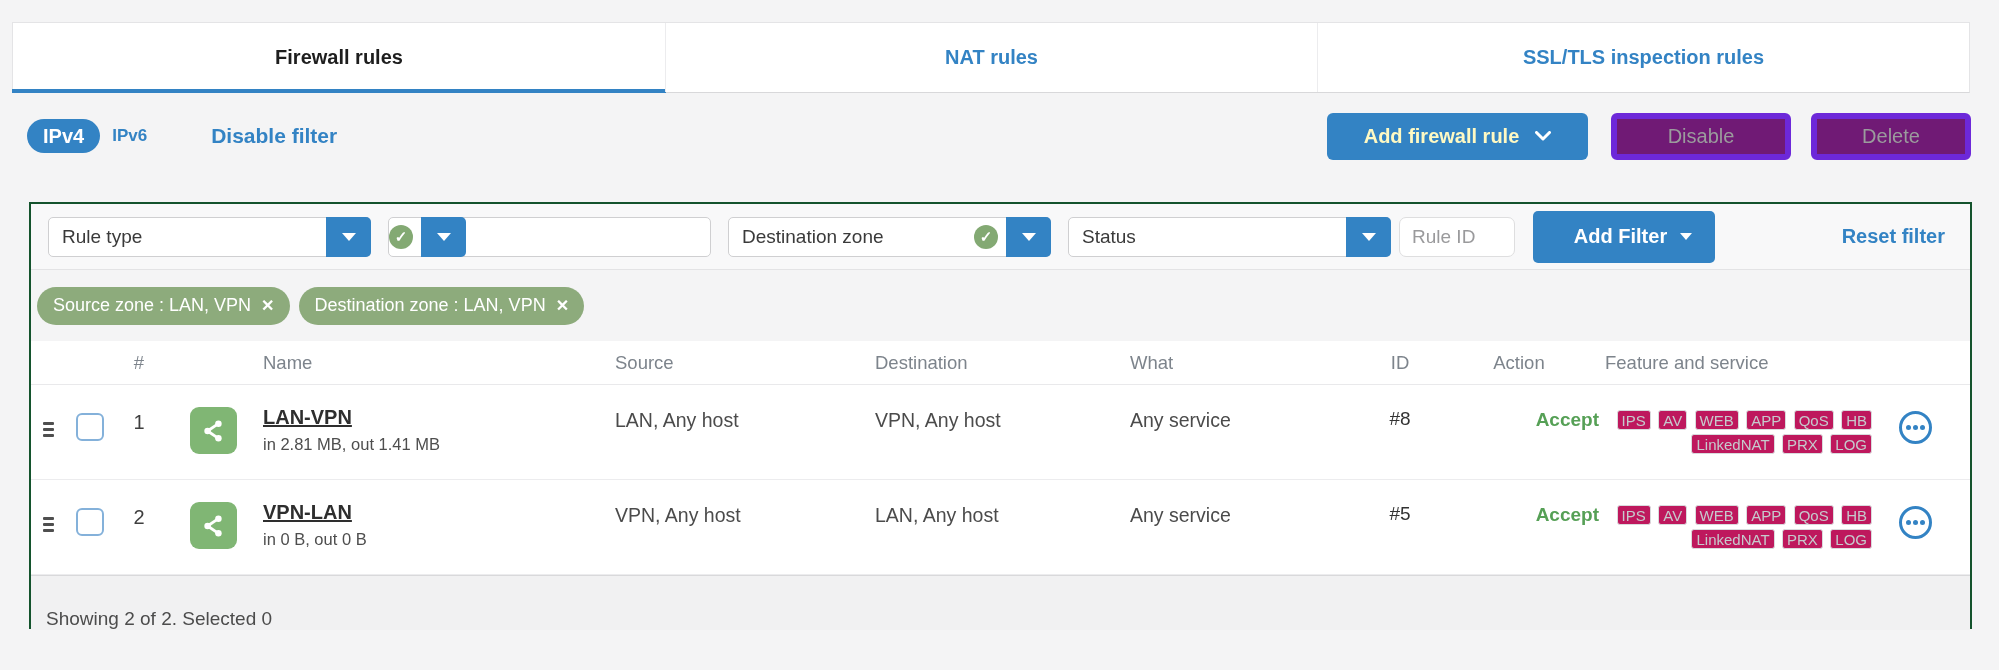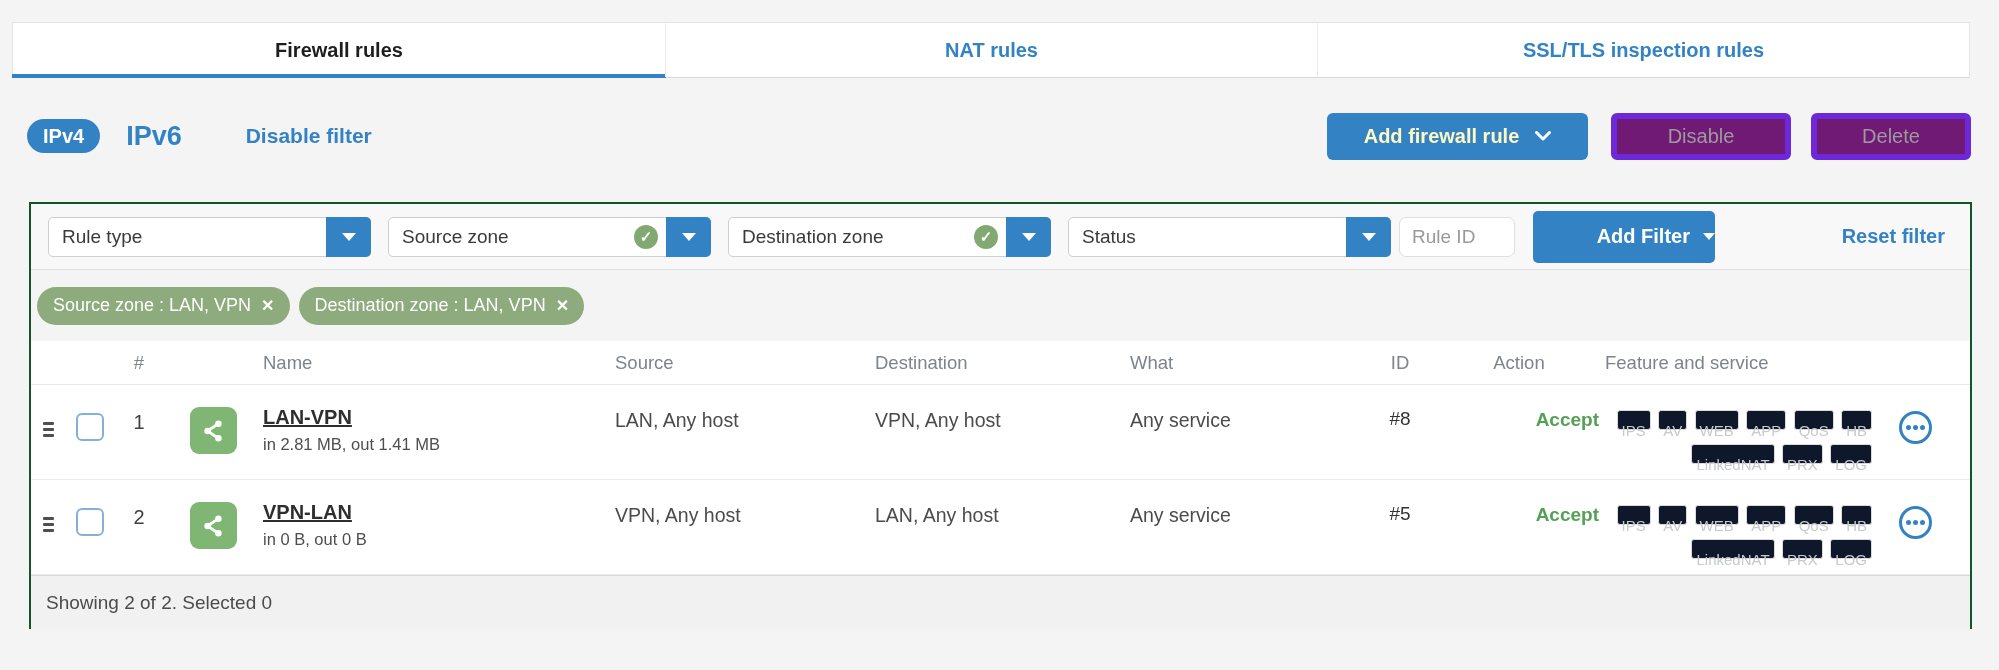--- a/index.html
+++ b/index.html
@@ -12,21 +12,21 @@
   *{box-sizing:border-box;margin:0;padding:0;}
   html,body{width:1999px;height:670px;}
   body{
     position:relative;
     background:#f4f4f5;
     font-family:"Liberation Sans",sans-serif;
     overflow:hidden;
   }
   
   .tabbar{
-    position:absolute;left:12px;top:22px;width:1958px;height:56px;
+    position:absolute;left:12px;top:22px;width:1958px;height:71px;
     background:#fff;border:1px solid #e4e4e6;border-bottom:1px solid #d8d8da;
     display:flex;
   }
   .tab{
     width:652px;height:100%;display:flex;align-items:center;justify-content:center;
     font-size:20px;font-weight:700;color:var(--blue);position:relative;cursor:pointer;
   }
   .tab + .tab{border-left:1px solid #ececee;}
   .tab.active{color:#1e1e1e;}
   .tab.active::after{
@@ -34,21 +34,21 @@
   }
   
   .toolbar{
     position:absolute;left:27px;right:28px;top:112px;height:48px;
     display:flex;align-items:center;
   }
   .ip-pill{
     background:var(--blue);color:#fff;font-weight:700;font-size:20px;
     height:34px;padding:0 16px;border-radius:17px;display:flex;align-items:center;cursor:pointer;
   }
-  .ip-link{color:var(--blue);font-weight:700;font-size:27px;margin-left:26px;cursor:pointer;}
+  .ip-link{color:var(--blue);font-weight:700;font-size:17px;margin-left:12px;cursor:pointer;}
   .filter-link{color:var(--blue);font-weight:700;font-size:21px;margin-left:64px;cursor:pointer;}
   .toolbar .spacer{flex:1;}
   .btn{display:flex;align-items:center;justify-content:center;height:47px;border-radius:6px;font-size:20px;cursor:pointer;}
   .btn-primary{background:var(--blue);color:#fef9c3;font-weight:700;width:261px;gap:16px;}
   .btn-ghost{background:#701a75;border:6px solid #6d28d9;color:#9b9b9d;}
   .btn-disable{width:180px;margin-left:23px;}
   .btn-delete{width:160px;margin-left:20px;}
   .chev{display:block;}
   
   .panel{
@@ -79,21 +79,21 @@
   .caret{width:0;height:0;border-left:7px solid transparent;border-right:7px solid transparent;border-top:8px solid #fff;}
   .caret.small{border-left-width:6px;border-right-width:6px;border-top-width:7px;}
   .ruleid-input{
     width:116px;height:40px;border:1px solid #dededf;border-radius:7px;background:#fff;
     font-family:"Liberation Sans",sans-serif;font-size:19px;color:#555;padding:0 12px;outline:none;
     margin-left:-9px;
   }
   .ruleid-input::placeholder{color:#9a9a9c;}
   .addfilter-btn{
     width:182px;height:52px;background:var(--blue);border-radius:5px;color:#fff;
-    font-weight:700;font-size:20px;display:flex;align-items:center;justify-content:flex-end;gap:13px;
+    font-weight:700;font-size:20px;display:flex;align-items:center;justify-content:center;gap:13px;
     margin-left:1px;cursor:pointer;padding-left:18px;
   }
   .reset-link{margin-left:auto;color:var(--blue);font-weight:700;font-size:20px;padding-right:12px;cursor:pointer;}
   
   .chips-row{
     flex:none;height:71px;background:#f4f4f5;display:flex;align-items:center;gap:9px;padding-left:6px;
   }
   .chip{
     height:38px;background:var(--chip-green);border-radius:19px;color:#fff;font-size:18px;
     display:flex;align-items:center;gap:10px;padding:0 15px 0 16px;cursor:pointer;
@@ -116,33 +116,33 @@
   .c-name{padding-top:21px;}
   .rule-name{font-size:20px;font-weight:700;color:#2e2e2e;text-decoration:underline;cursor:pointer;display:inline-block;}
   .rule-traffic{font-size:16.5px;color:#4e4e4e;margin-top:6px;}
   .c-text{padding:24px 0 0 9px;font-size:19.5px;color:#4b4b4b;}
   .c-id{padding-top:23px;text-align:center;font-size:19px;color:#333;}
   .c-action{padding-top:24px;text-align:right;font-size:19px;font-weight:700;color:var(--accept-green);}
   .c-feat{padding:25px 7px 0 6px;text-align:right;}
   .feat-line{white-space:nowrap;line-height:20px;}
   .feat-line + .feat-line{margin-top:3px;}
   .badge{
-    display:inline-block;border:1px solid #d9dbdd;border-radius:3px;background:#0f172a;
-    color:#c6cacd;font-size:15px;line-height:17px;height:20px;padding:11px 4px 0;margin-left:3px;
+    display:inline-block;border:1px solid #d9dbdd;border-radius:3px;background:#be185d;
+    color:#c6cacd;font-size:15px;line-height:17px;height:20px;padding:1px 4px 0;margin-left:3px;
   }
   .c-menu{padding-top:26px;display:flex;justify-content:center;align-items:flex-start;}
   .menu-btn{
     width:33px;height:33px;border-radius:50%;border:3px solid var(--blue);background:#fff;
     display:flex;align-items:center;justify-content:center;gap:2px;cursor:pointer;
   }
   .menu-btn i{width:5px;height:5px;border-radius:50%;background:var(--blue);}
   
   .tfoot{
     flex:none;margin-top:auto;height:55px;background:#f1f1f2;border-top:1px solid #d9d9db;
-    display:flex;align-items:center;padding-left:15px;font-size:19px;color:#4c4c4c;
+    display:flex;align-items:flex-end;padding-left:15px;font-size:19px;color:#4c4c4c;
   }
 </style>
 </head>
 <body>
 
 <div class="tabbar">
   <div class="tab active">Firewall rules</div>
   <div class="tab">NAT rules</div>
   <div class="tab">SSL/TLS inspection rules</div>
 </div>
@@ -167,21 +167,20 @@
   <div class="filter-row">
 
     <div class="select">
       <span class="sel-label">Rule type</span>
       <span class="dd-btn">
         <span class="caret"></span>
       </span>
     </div>
 
     <div class="select">
-      <span class="sel-label">Source zone</span>
       <span class="check-circle">✓</span>
       <span class="dd-btn">
         <span class="caret"></span>
       </span>
     </div>
 
     <div class="select">
       <span class="sel-label">Destination zone</span>
       <span class="check-circle">✓</span>
       <span class="dd-btn">

